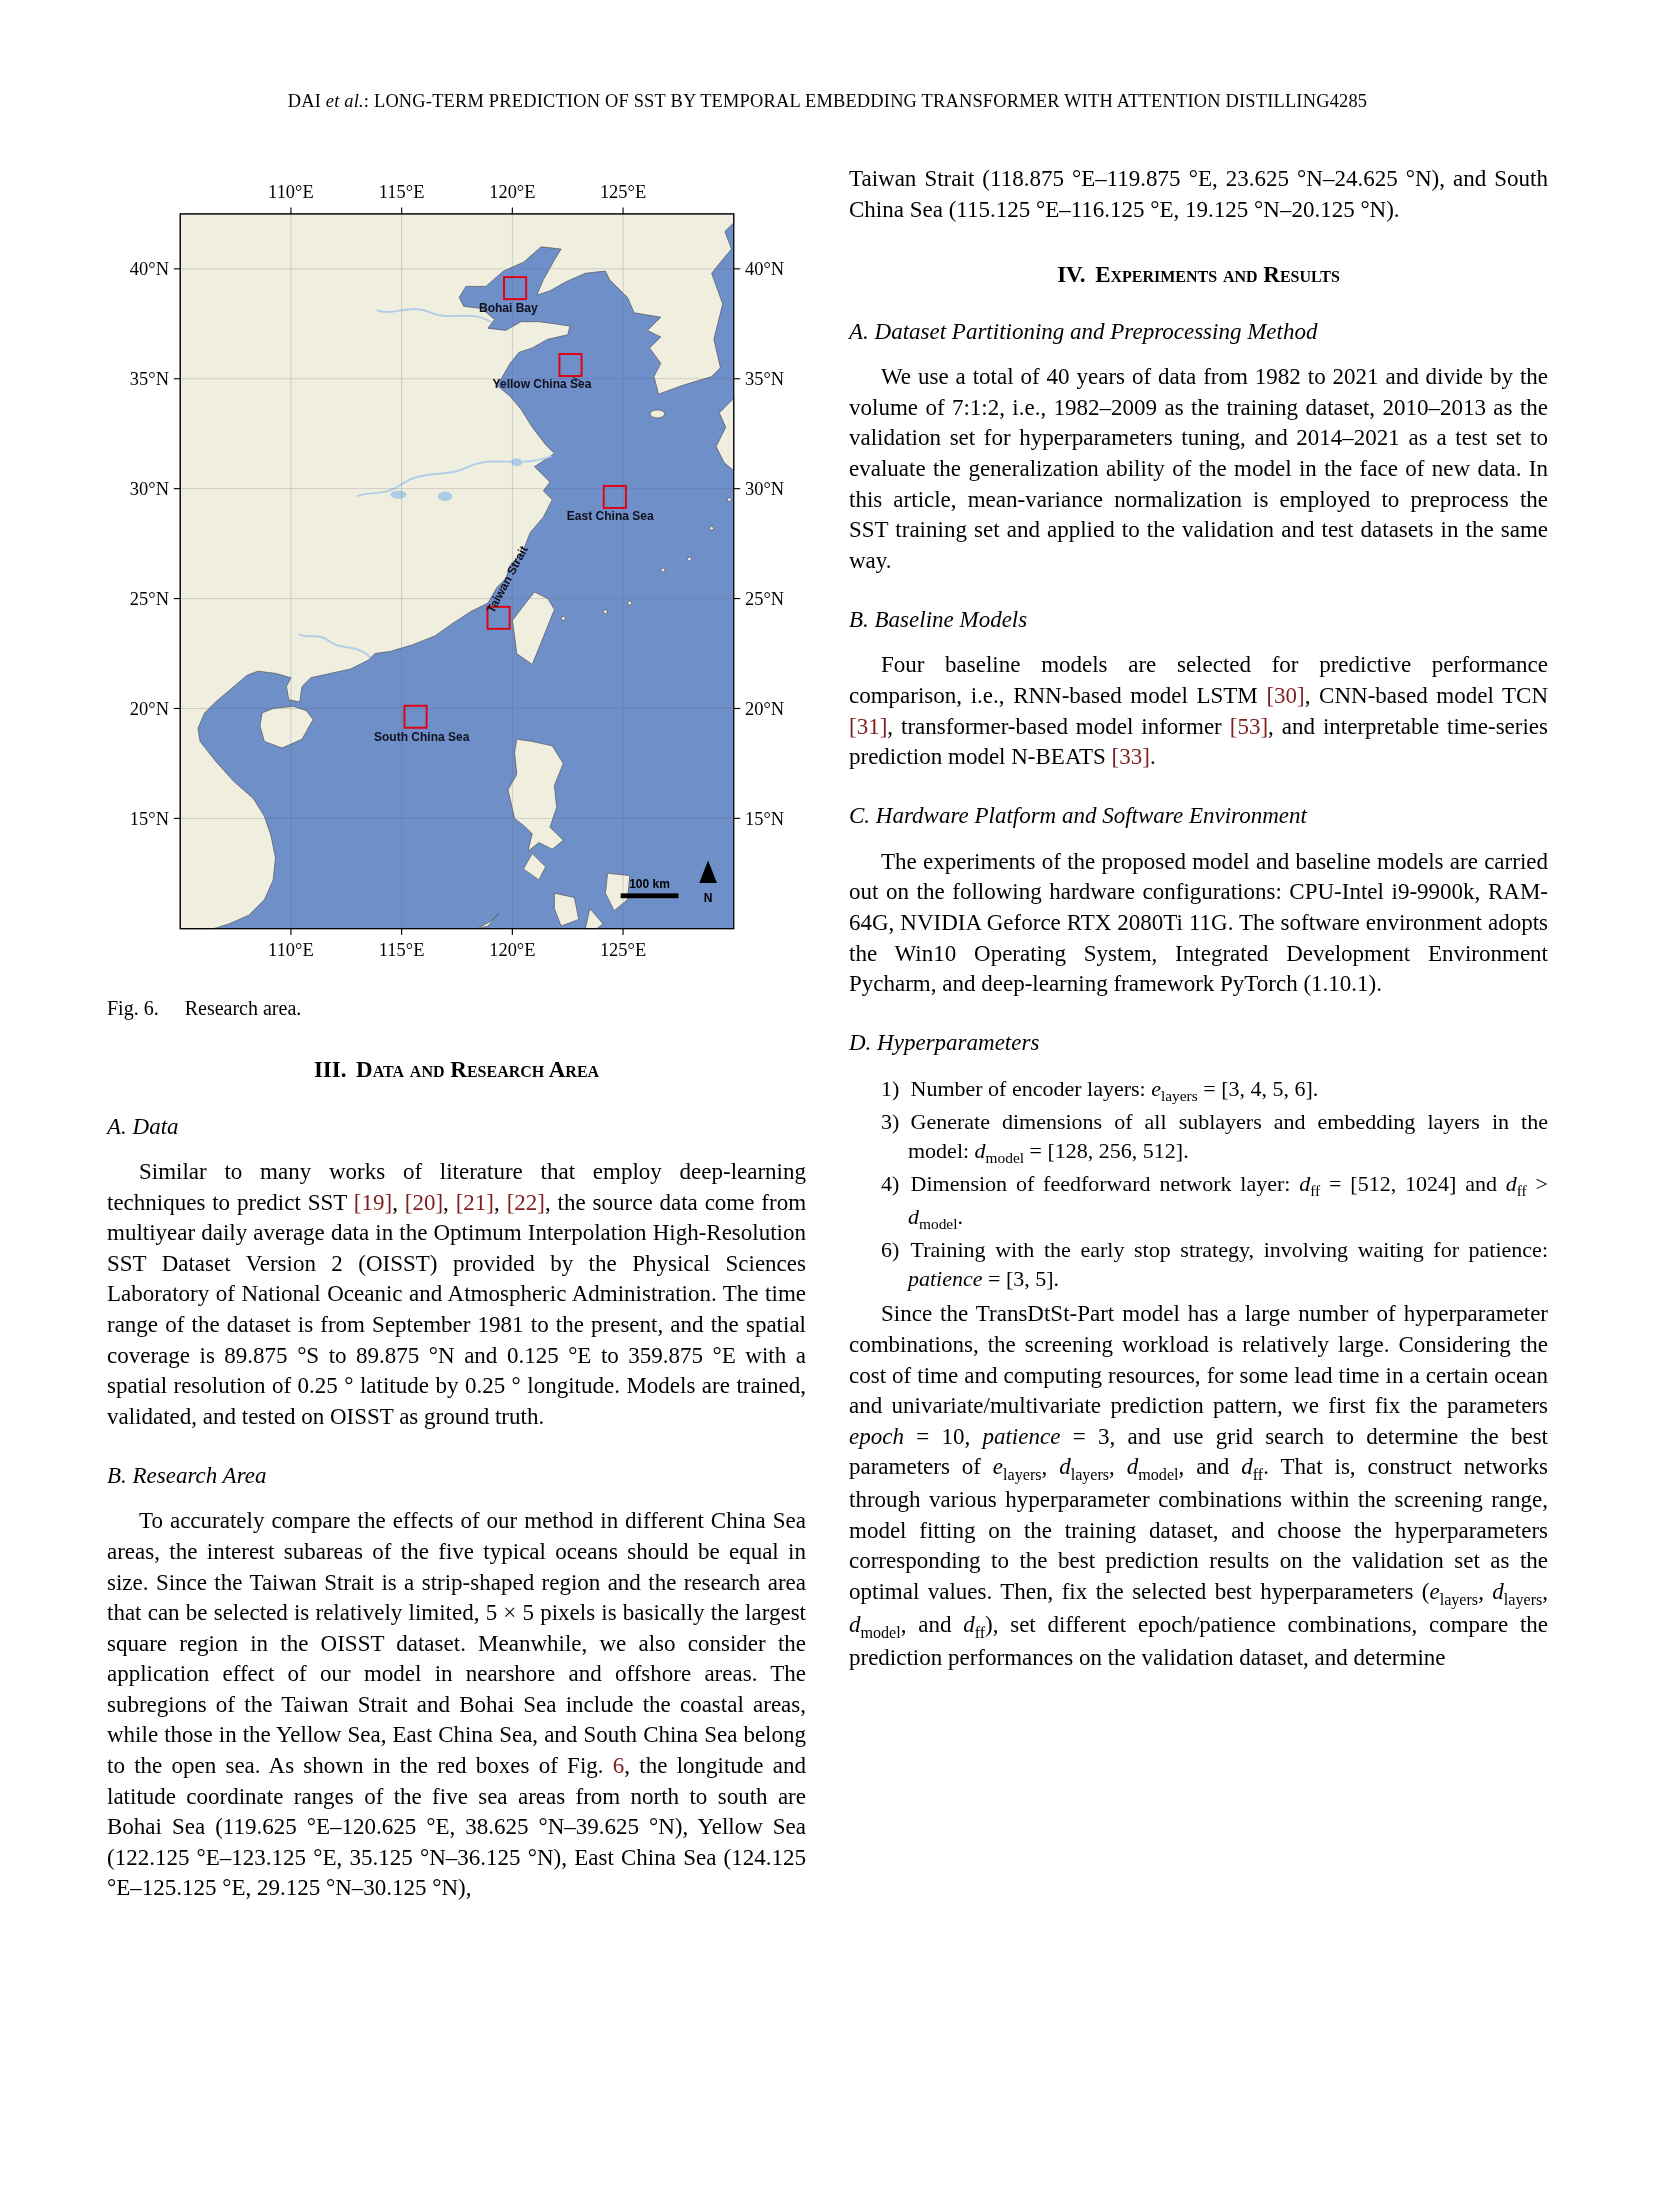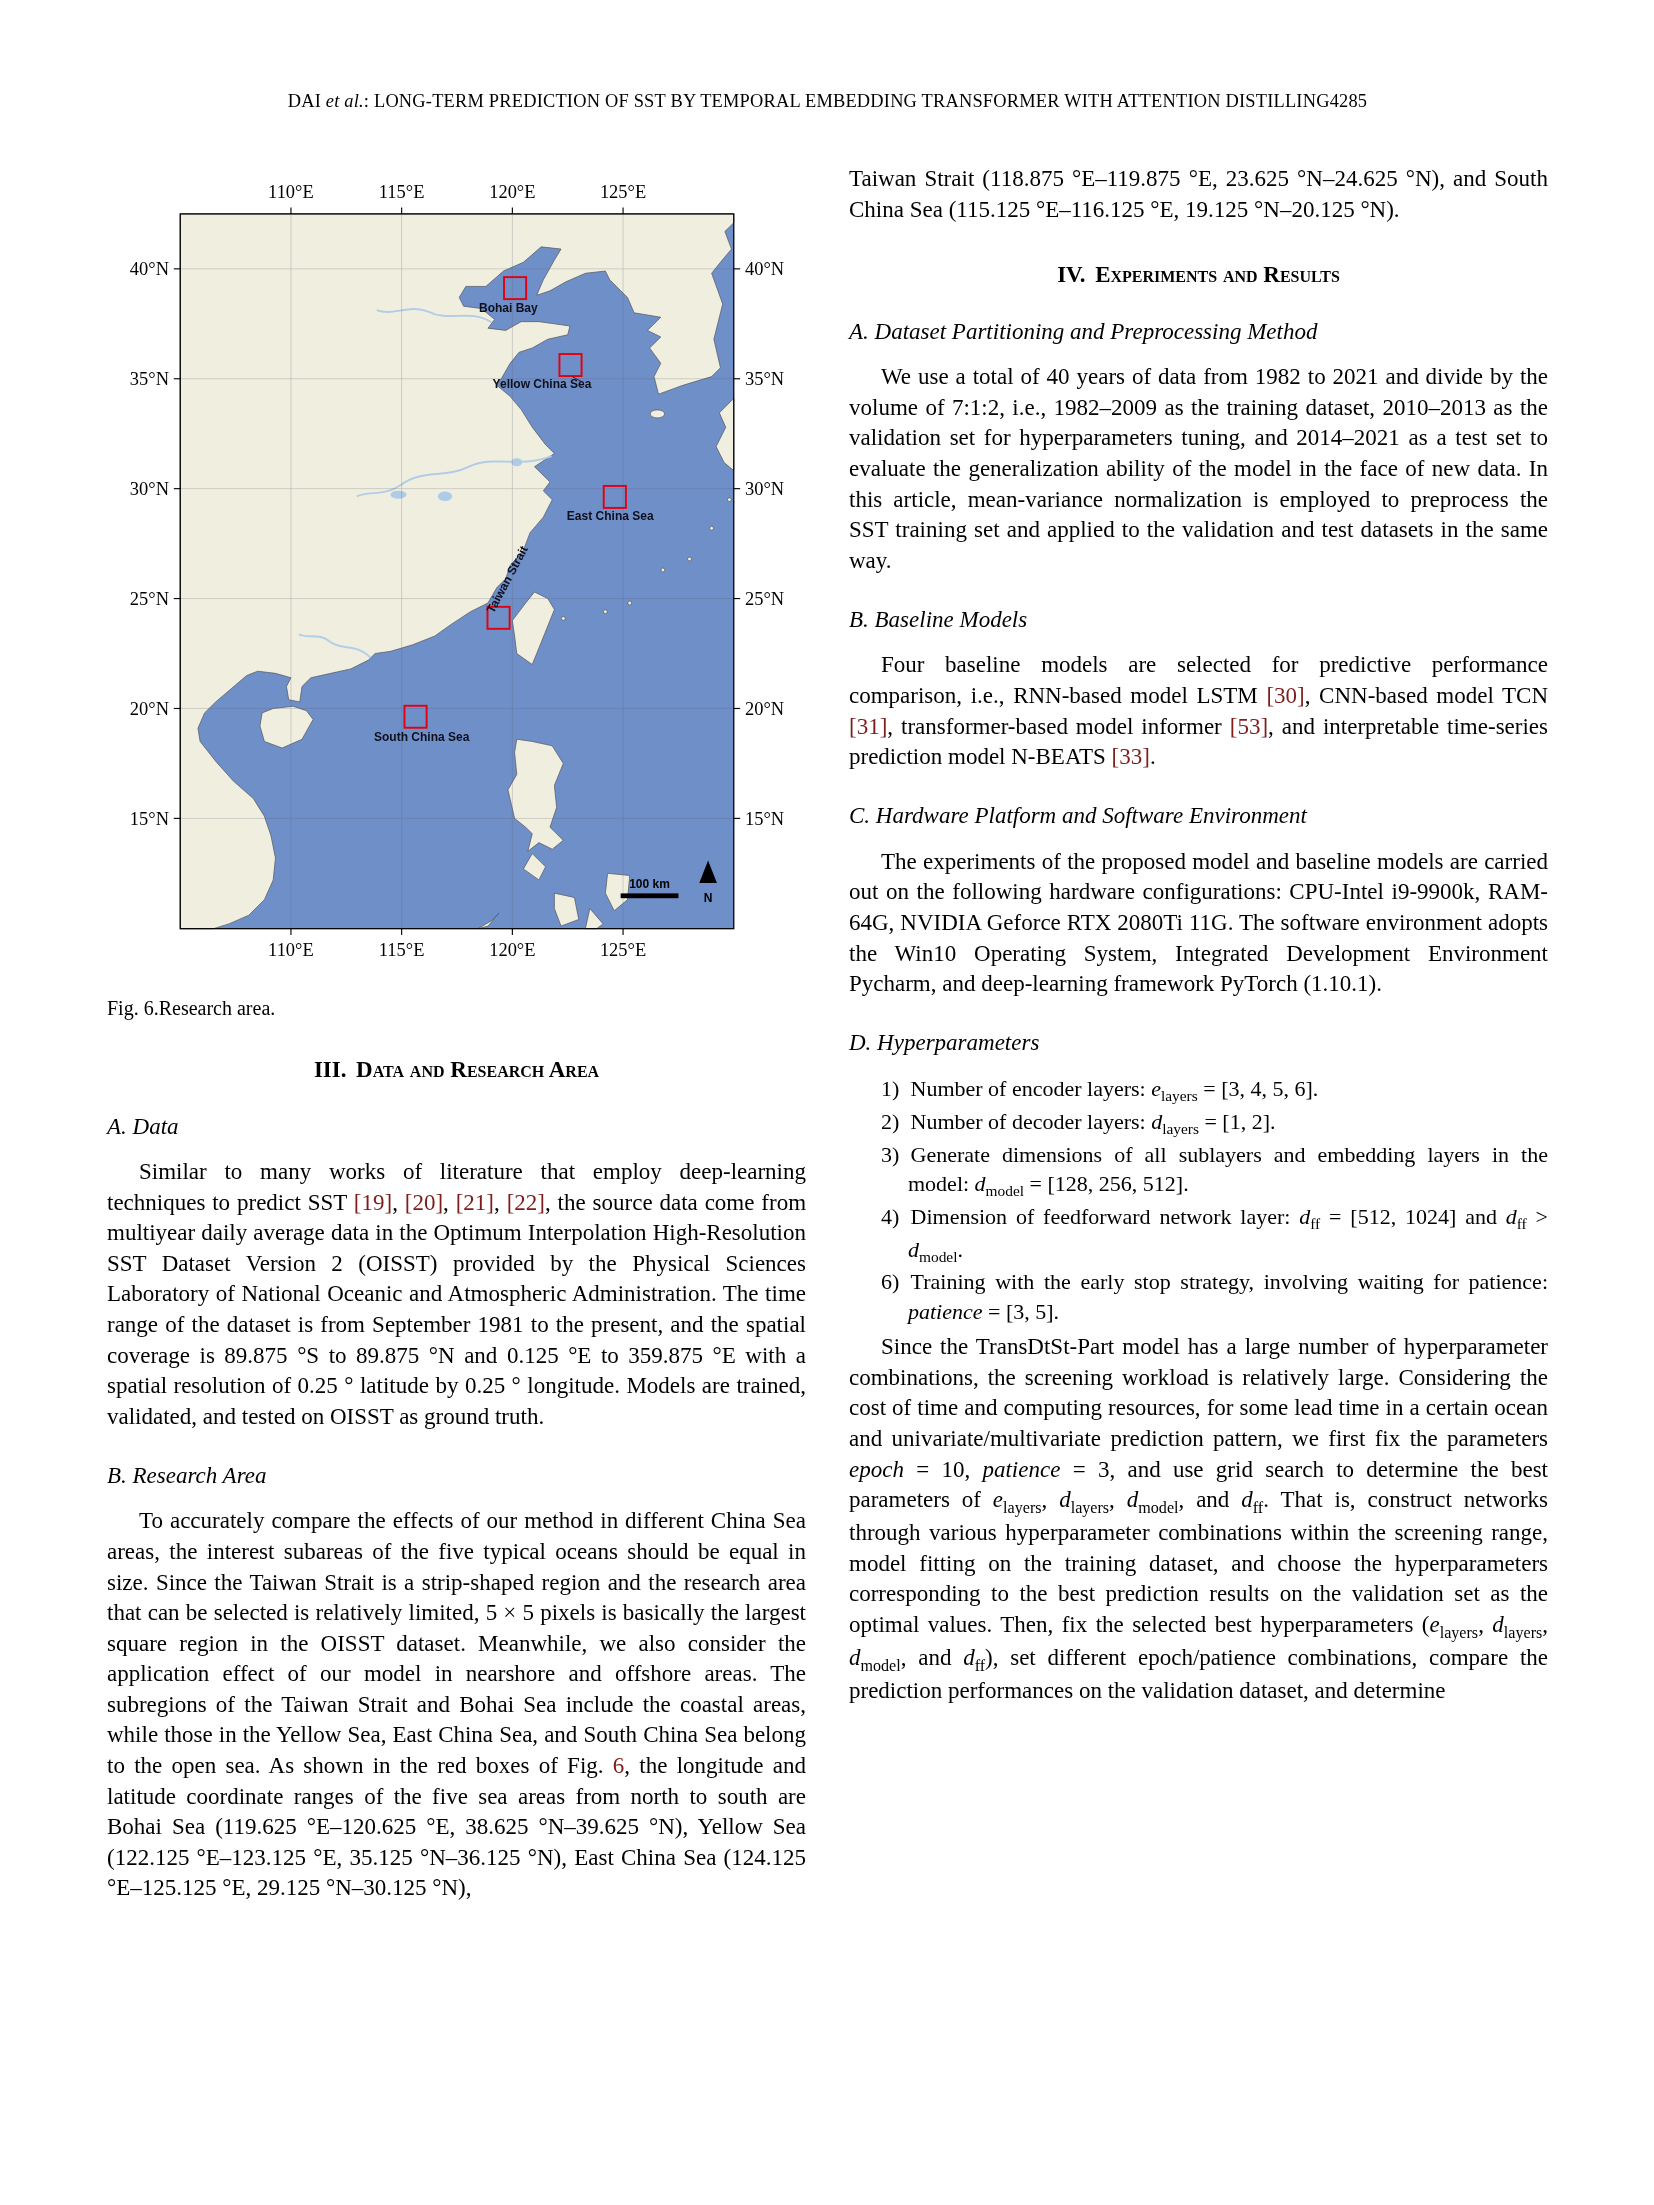--- a/index.html
+++ b/index.html
@@ -20,21 +20,21 @@
   h2.section{font-size:23px;font-weight:bold;text-align:center;margin:37px 0 27px 0;}
   h2.section .sc{font-variant:small-caps;margin-left:9.6px;}
   h3.sub{font-size:23px;font-style:italic;font-weight:normal;margin:30.5px 0 17.6px 0;}
   ol.hyper{margin:1.6px 0 6.4px 0;padding:0;list-style:none;}
   ol.hyper li{font-size:22px;line-height:1.33;text-align:justify;padding-left:59px;text-indent:-27px;}
   ol.hyper .num{margin-right:11.2px;}
   .cite{color:#7f1d1d;}
   figure.mapfig{margin:13px 0 0 0;width:699px;text-align:center;}
   figure.mapfig svg{display:block;margin:0 auto;}
   figcaption{font-size:20px;text-align:left;margin-top:29px;}
-  figcaption .cap-label{}
+  figcaption .cap-label{margin-right:26px;}
   svg text{font-family:"Liberation Serif",serif;}
   .axis{font-size:23px;fill:#000;}
   .maplabel{font-family:"Liberation Sans",sans-serif;font-weight:bold;font-size:15px;fill:#10101c;}
   .scaletxt{font-family:"Liberation Sans",sans-serif;font-weight:bold;font-size:15px;fill:#000;}
   sub{font-size:70%;}
 </style>
 </head>
 <body>
 
 <div class="running-header">
@@ -197,21 +197,20 @@
     <h3 class="sub">B. Baseline Models</h3>
     <p class="body">Four baseline models are selected for predictive performance comparison, i.e., RNN-based model LSTM <span class="cite">[30]</span>, CNN-based model TCN <span class="cite">[31]</span>, transformer-based model informer <span class="cite">[53]</span>, and interpretable time-series prediction model N-BEATS <span class="cite">[33]</span>.</p>
 
     <h3 class="sub">C. Hardware Platform and Software Environment</h3>
     <p class="body">The experiments of the proposed model and baseline models are carried out on the following hardware configurations: CPU-Intel i9-9900k, RAM-64G, NVIDIA Geforce RTX 2080Ti 11G. The software environment adopts the Win10 Operating System, Integrated Development Environment Pycharm, and deep-learning framework PyTorch (1.10.1).</p>
 
     <h3 class="sub">D. Hyperparameters</h3>
 
     <ol class="hyper">
       <li><span class="num">1)</span><span>Number of encoder layers: <i>e</i><sub>layers</sub> = [3, 4, 5, 6].</span></li>
-      <li><span class="num">2)</span><span>Number of decoder layers: <i>d</i><sub>layers</sub> = [1, 2].</span></li>
       <li><span class="num">3)</span><span>Generate dimensions of all sublayers and embedding layers in the model: <i>d</i><sub>model</sub> = [128, 256, 512].</span></li>
       <li><span class="num">4)</span><span>Dimension of feedforward network layer: <i>d</i><sub>ff</sub> = [512, 1024] and <i>d</i><sub>ff</sub> &gt; <i>d</i><sub>model</sub>.</span></li>
       <li><span class="num">6)</span><span>Training with the early stop strategy, involving waiting for patience: <i>patience</i> = [3, 5].</span></li>
     </ol>
 
     <p class="body">Since the TransDtSt-Part model has a large number of hyperparameter combinations, the screening workload is relatively large. Considering the cost of time and computing resources, for some lead time in a certain ocean and univariate/multivariate prediction pattern, we first fix the parameters <i>epoch</i> = 10, <i>patience</i> = 3, and use grid search to determine the best parameters of <i>e</i><sub>layers</sub>, <i>d</i><sub>layers</sub>, <i>d</i><sub>model</sub>, and <i>d</i><sub>ff</sub>. That is, construct networks through various hyperparameter combinations within the screening range, model fitting on the training dataset, and choose the hyperparameters corresponding to the best prediction results on the validation set as the optimal values. Then, fix the selected best hyperparameters (<i>e</i><sub>layers</sub>, <i>d</i><sub>layers</sub>, <i>d</i><sub>model</sub>, and <i>d</i><sub>ff</sub>), set different epoch/patience combinations, compare the prediction performances on the validation dataset, and determine</p>
 
   </div>
 </div>
 

